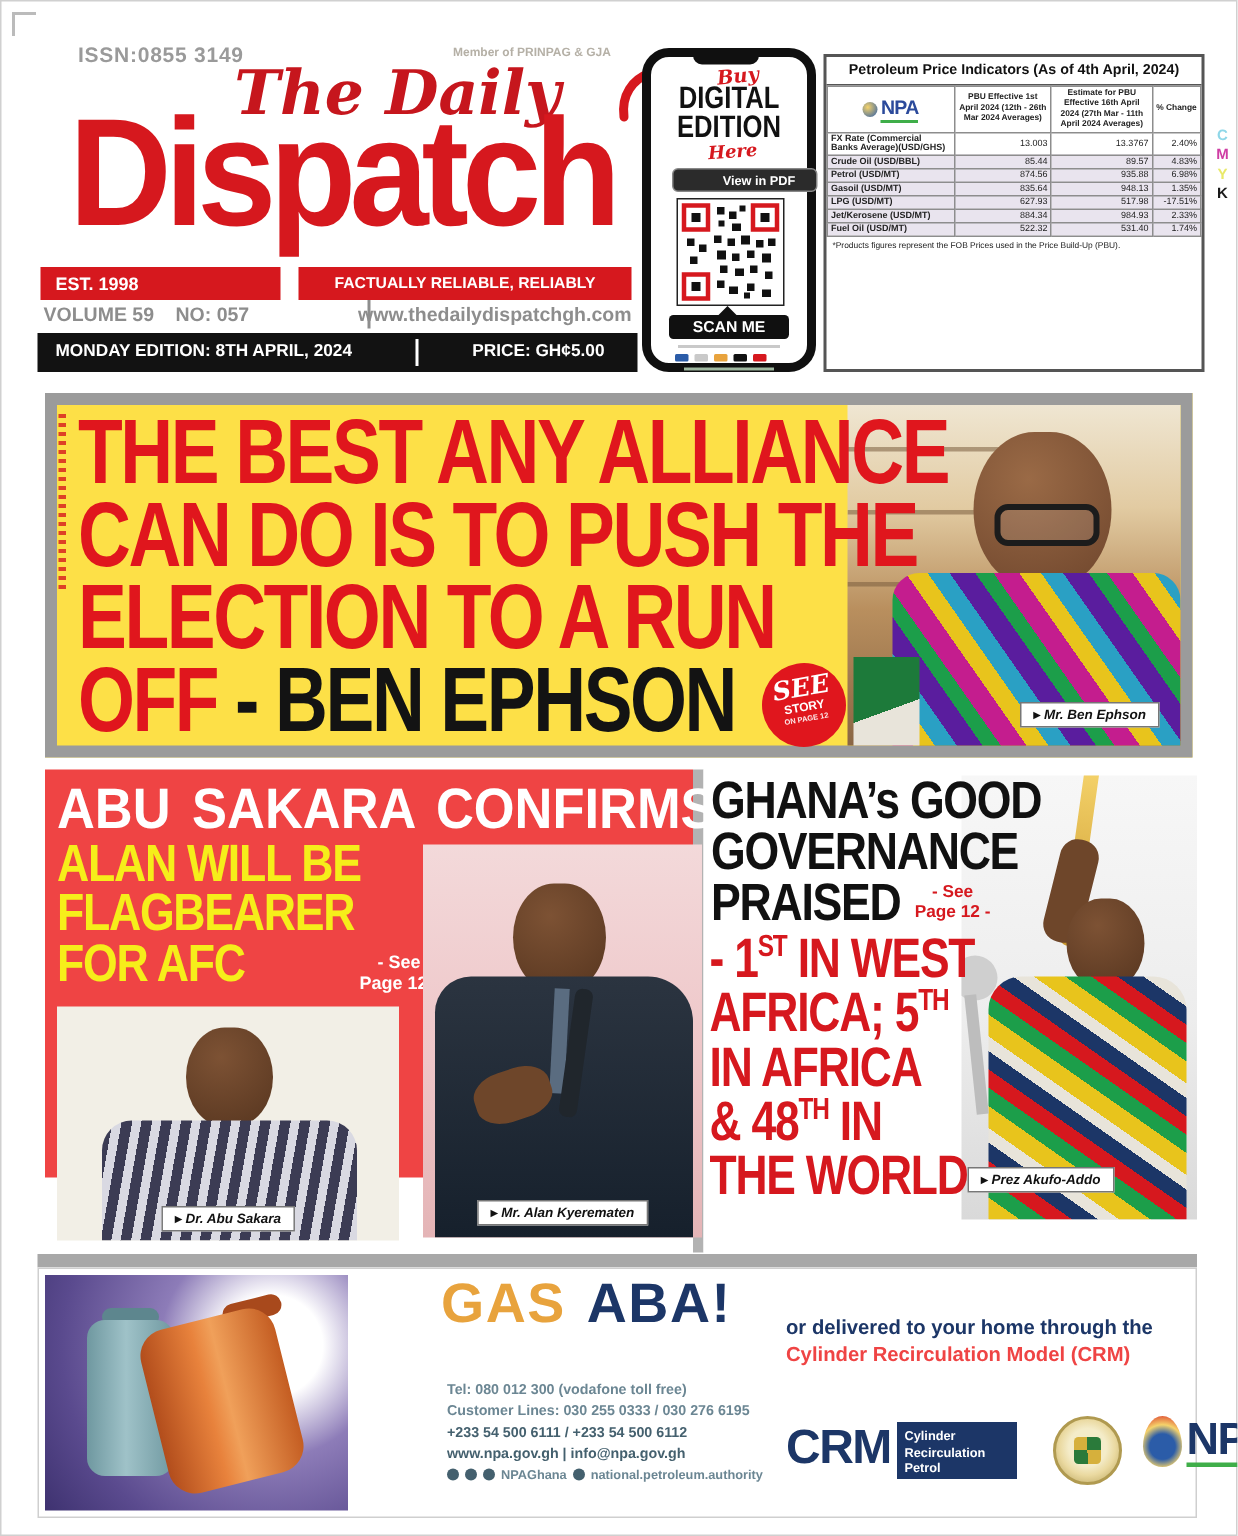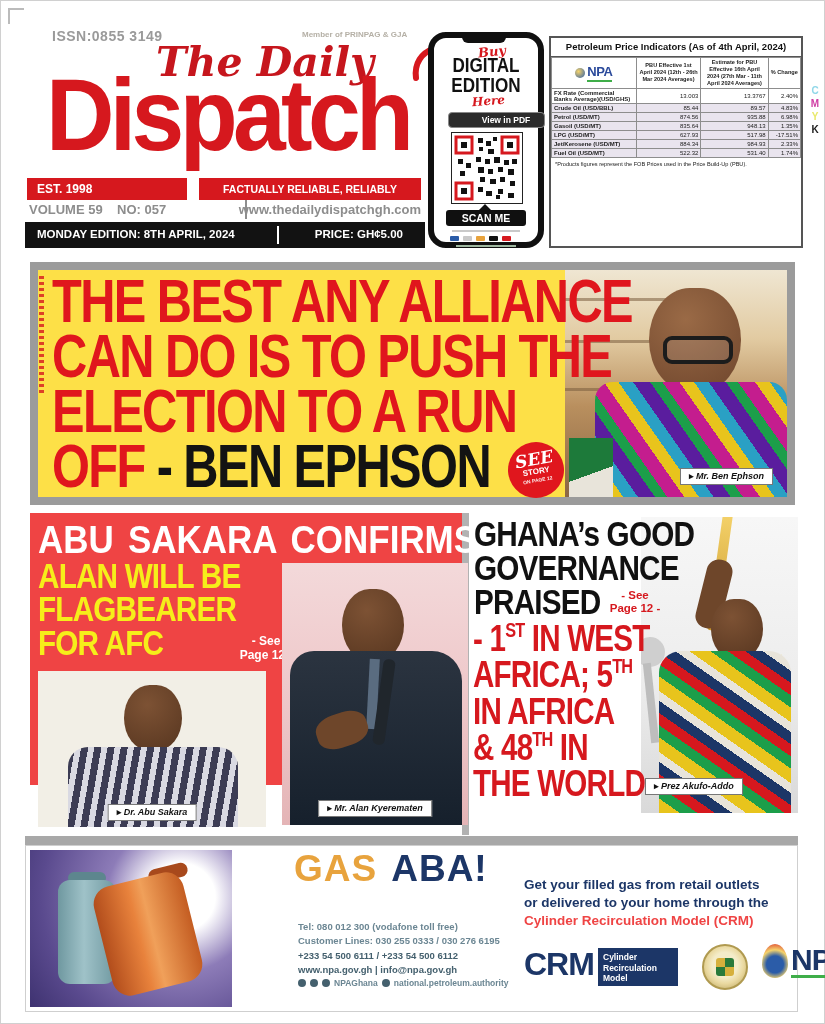--- a/index.html
+++ b/index.html
@@ -451,30 +451,29 @@
       <div class="socialrow">
         <i></i>
           <i></i>
           <i></i>
         <span>NPAGhana</span>
         <i></i>
         <span>national.petroleum.authority</span>
       </div>
     </div>
     <div class="pitch">
-      <div>Get your filled gas from retail outlets</div>
       <div>or delivered to your home through the</div>
       <div class="gold">Cylinder Recirculation Model (CRM)</div>
     </div>
     <div class="logorow">
       <div class="crmword">CRM</div>
       <div class="crmbox">
         <div>Cylinder</div>
         <div>Recirculation</div>
-        <div>Model</div>
+        <div>Petrol</div>
       </div>
       <div class="emblem"></div>
       <div class="npaad">
         <span class="shield"></span>
         <span class="word">NPA</span>
       </div>
     </div>
   </div>
 
 </div>

